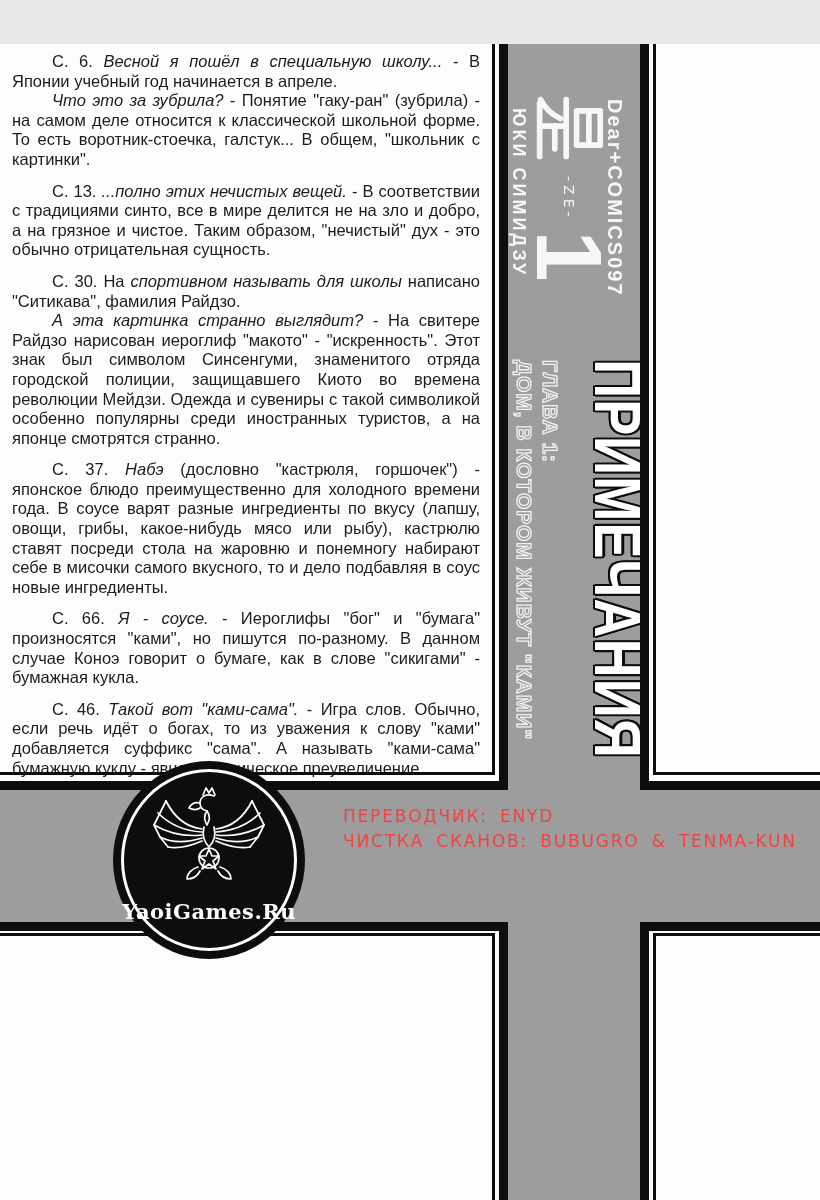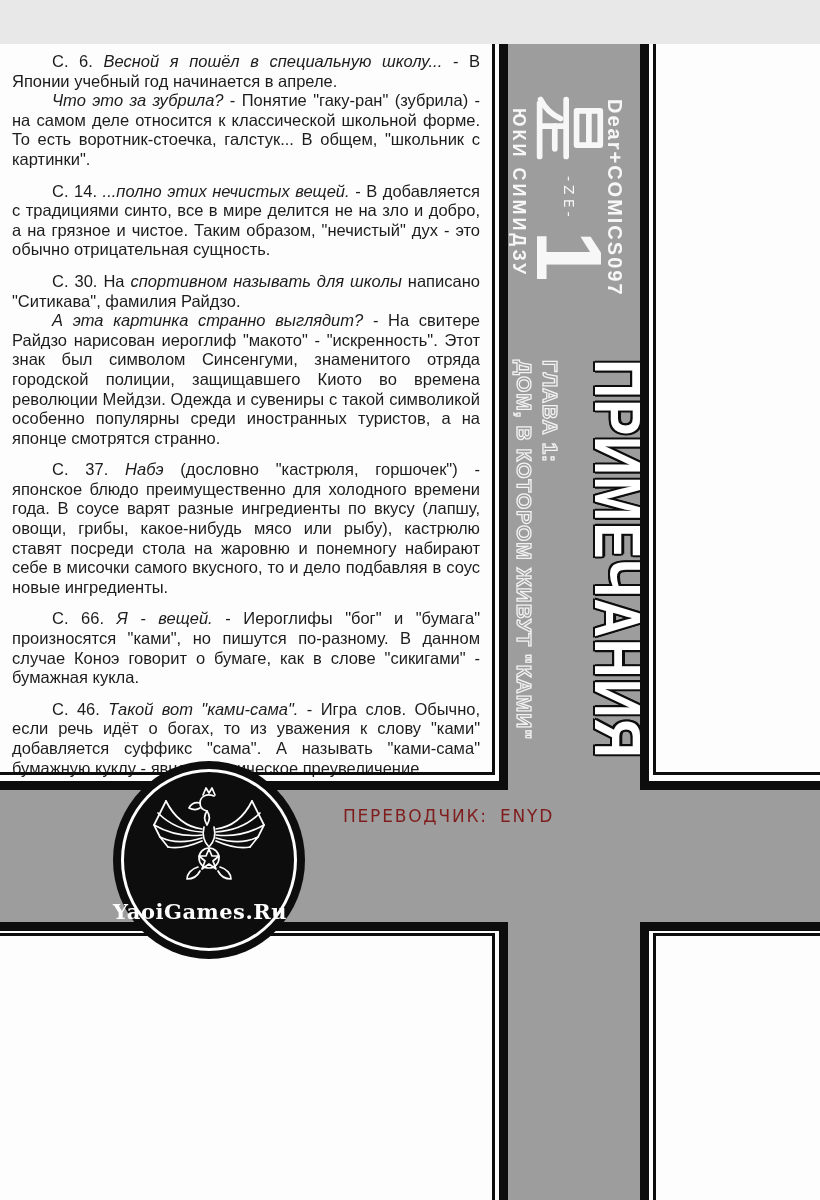--- a/index.html
+++ b/index.html
@@ -43,49 +43,49 @@
   @supports not (-webkit-text-stroke:1px black){.hollow{color:#e3e3e3;}}
   .chapter-label{left:316px;top:78px;}
   .chapter-title{left:316px;top:104px;}
   .sr{position:absolute;width:1px;height:1px;overflow:hidden;opacity:0;}
 
   
   .logo{left:113px;top:717px;width:192px;height:198px;background:#0d0d0d;border-radius:50%;}
   .logo-ring{position:absolute;left:8px;top:8px;right:8px;bottom:8px;border:3.5px solid #fdfdfd;
              border-radius:50%;}
   .logo-eagle{position:absolute;left:29px;top:22px;}
-  .logo-name{position:absolute;left:0;right:0;top:138px;text-align:left;color:#fdfdfd;
+  .logo-name{position:absolute;left:0;right:0;top:138px;text-align:center;color:#fdfdfd;
              font-family:"DejaVu Serif",serif;font-weight:bold;font-size:21px;letter-spacing:0.5px;}
 
   
-  .credits{left:343px;top:760px;color:#7f1d1d;font-family:"DejaVu Sans",sans-serif;
+  .credits{left:343px;top:760px;color:#ef4444;font-family:"DejaVu Sans",sans-serif;
            font-size:17px;line-height:24.5px;letter-spacing:1.8px;word-spacing:5px;white-space:nowrap;}
 </style>
 </head>
 <body>
 
 <div class="page">
 
   <div class="abs notes">
       <div class="note-group">
         <p class="note-para"><span class="rm">С. 6. </span><span class="it">Весной я пошёл в специальную школу...</span><span class="rm"> - В Японии учебный год начинается в апреле.</span></p>
         <p class="note-para"><span class="it">Что это за зубрила?</span><span class="rm"> - Понятие "гаку-ран" (зубрила) - на самом деле относится к классической школьной форме. То есть воротник-стоечка, галстук... В общем, "школьник с картинки".</span></p>
       </div>
       <div class="note-group">
-        <p class="note-para"><span class="rm">С. 14. </span><span class="it">...полно этих нечистых вещей.</span><span class="rm"> - В добавляется с традициями синто, все в мире делится не на зло и добро, а на грязное и чистое. Таким образом, "нечистый" дух - это обычно отрицательная сущность.</span></p>
+        <p class="note-para"><span class="rm">С. 13. </span><span class="it">...полно этих нечистых вещей.</span><span class="rm"> - В соответствии с традициями синто, все в мире делится не на зло и добро, а на грязное и чистое. Таким образом, "нечистый" дух - это обычно отрицательная сущность.</span></p>
       </div>
       <div class="note-group">
         <p class="note-para"><span class="rm">С. 30. На </span><span class="it">спортивном называть для школы</span><span class="rm"> написано "Ситикава", фамилия Райдзо.</span></p>
         <p class="note-para"><span class="it">А эта картинка странно выглядит?</span><span class="rm"> - На свитере Райдзо нарисован иероглиф "макото" - "искренность". Этот знак был символом Синсенгуми, знаменитого отряда городской полиции, защищавшего Киото во времена революции Мейдзи. Одежда и сувениры с такой символикой особенно популярны среди иностранных туристов, а на японце смотрятся странно.</span></p>
       </div>
       <div class="note-group">
         <p class="note-para"><span class="rm">С. 37. </span><span class="it">Набэ</span><span class="rm"> (дословно "кастрюля, горшочек") - японское блюдо преимущественно для холодного времени года. В соусе варят разные ингредиенты по вкусу (лапшу, овощи, грибы, какое-нибудь мясо или рыбу), кастрюлю ставят посреди стола на жаровню и понемногу набирают себе в мисочки самого вкусного, то и дело подбавляя в соус новые ингредиенты.</span></p>
       </div>
       <div class="note-group">
-        <p class="note-para"><span class="rm">С. 66. </span><span class="it">Я - вещей.</span><span class="rm"> - Иероглифы "бог" и "бумага" произносятся "ками", но пишутся по-разному. В данном случае Коноэ говорит о бумаге, как в слове "сикигами" - бумажная кукла.</span></p>
+        <p class="note-para"><span class="rm">С. 66. </span><span class="it">Я - соусе.</span><span class="rm"> - Иероглифы "бог" и "бумага" произносятся "ками", но пишутся по-разному. В данном случае Коноэ говорит о бумаге, как в слове "сикигами" - бумажная кукла.</span></p>
       </div>
       <div class="note-group">
         <p class="note-para"><span class="rm">С. 46. </span><span class="it">Такой вот "ками-сама".</span><span class="rm"> - Игра слов. Обычно, если речь идёт о богах, то из уважения к слову "ками" добавляется суффикс "сама". А называть "ками-сама" бумажную куклу - явное ироническое преувеличение.</span></p>
       </div>
     </div>
 
   <div class="abs vband"></div>
 
   <div class="abs hband"></div>
 
@@ -162,15 +162,16 @@
         <path d="M56 84 c-7 2 -11 7 -11 12 c7 0 11 -4 13 -8"></path>
         <path d="M78 84 c7 2 11 7 11 12 c-7 0 -11 -4 -13 -8"></path>
         <path d="M62 44 c-2 8 -1 14 5 20 c6 -6 7 -12 5 -20"></path>
       </g>
     </svg>
     <div class="logo-name">YaoiGames.Ru</div>
   </div>
 
   <div class="abs credits">
       <div>ПЕРЕВОДЧИК: ENYD</div>
+      <div>ЧИСТКА СКАНОВ: BUBUGRO &amp; TENMA-KUN</div>
     </div>
 
 </div>
 
 </body></html>

